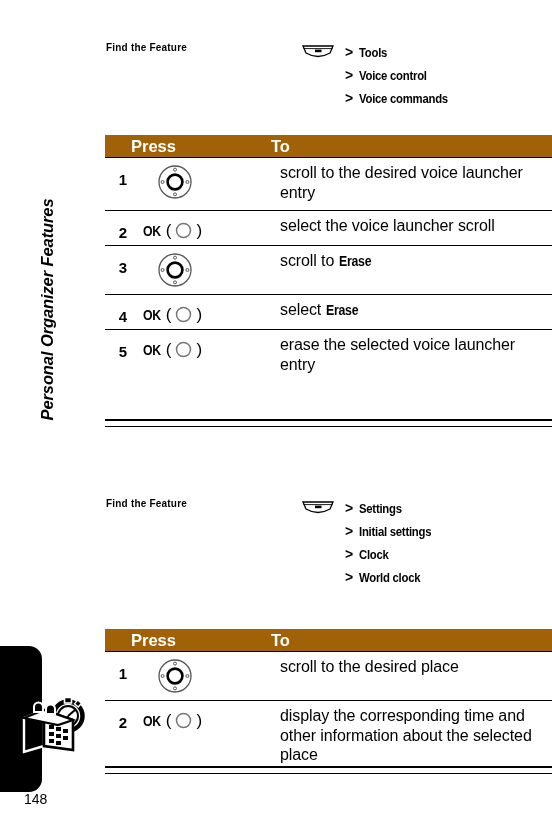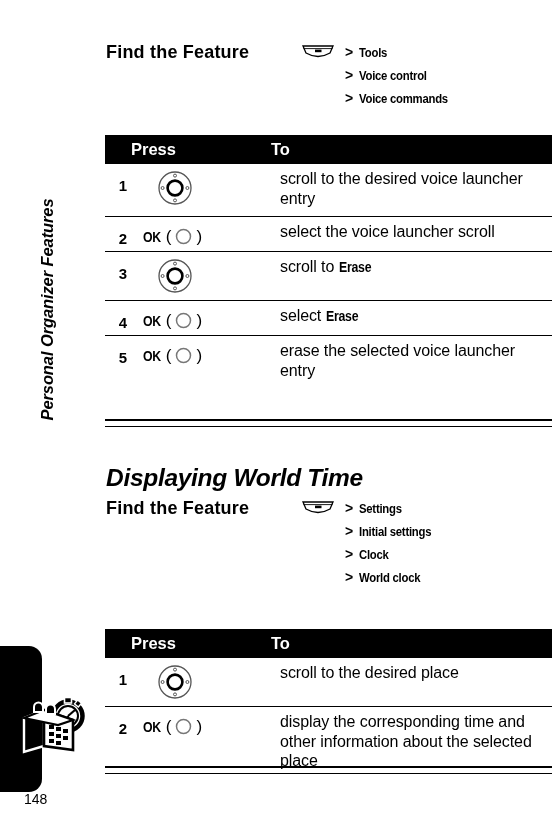--- a/index.html
+++ b/index.html
@@ -91,21 +91,21 @@
     left: 1px;
     width: 447px;
   }
   #fft-1 { top: 42px; }
   #fft-2 { top: 498px; }
 
   .fft-label {
     position: absolute;
     left: 0;
     top: 0;
-    font-size: 18px;
+    font-size: 10px;
     font-weight: bold;
     letter-spacing: 0.2px;
     white-space: nowrap;
   }
   .fft-path {
     position: absolute;
     left: 195px;
     top: -1px;
     width: 250px;
   }
@@ -145,26 +145,26 @@
   .steps-table {
     position: absolute;
     left: 0;
     width: 447px;
     border-collapse: collapse;
   }
   #table-1 { top: 135px; }
   #table-2 { top: 629px; }
 
   .steps-table .hdr td {
-    background: #000000;
+    background: #a16207;
     color: #ffffff;
     font-size: 16.5px;
     font-weight: bold;
     padding: 2px 0 3px 0;
-    height: 28px;
+    height: 22px;
     vertical-align: middle;
   }
   .steps-table .hdr .c-num { width: 26px; }
   .steps-table .hdr .c-press { width: 140px; padding-left: 12px; }
   .steps-table .hdr .c-to { padding-left: 9px; }
 
   .steps-table tr.row td {
     border-top: 1.5px solid #000000;
     vertical-align: top;
     padding: 0;
@@ -429,21 +429,20 @@
           </td>
       <td class="c-to">
             <div class="towrap"><span>erase the selected voice launcher entry</span></div>
           </td>
     </tr>
   </tbody>
     </table>
 
   <div id="end-1" class="table-end"></div>
 
-  <h1 id="title-world" class="section-title">Displaying World Time</h1>
 
   <div id="fft-2" class="fft">
     <div class="fft-label">Find the Feature</div>
 
     <div class="fft-path">
       <div class="fft-row">
         <span class="menu-key-icon">
           <svg viewBox="0 0 34 17" width="34" height="17" aria-hidden="true">
             <path d="M2 2 H32 L29 9 Q17 16 5 9 Z" fill="#fff" stroke="#000" stroke-width="1.3"></path>
             <line x1="2.5" y1="4.6" x2="31.5" y2="4.6" stroke="#000" stroke-width="0.9"></line>

